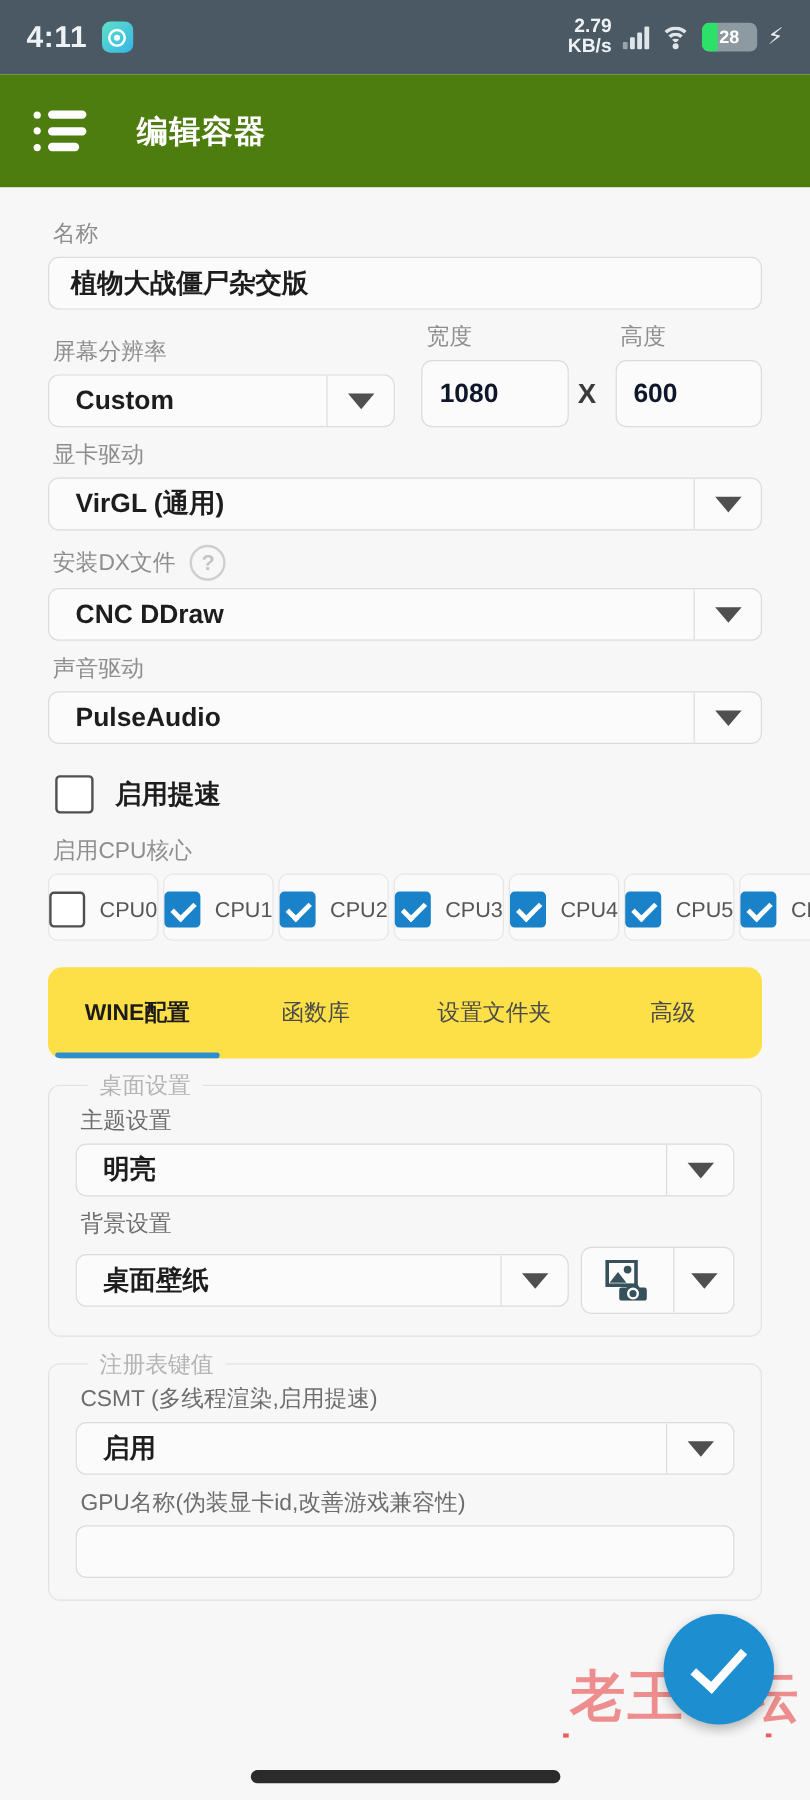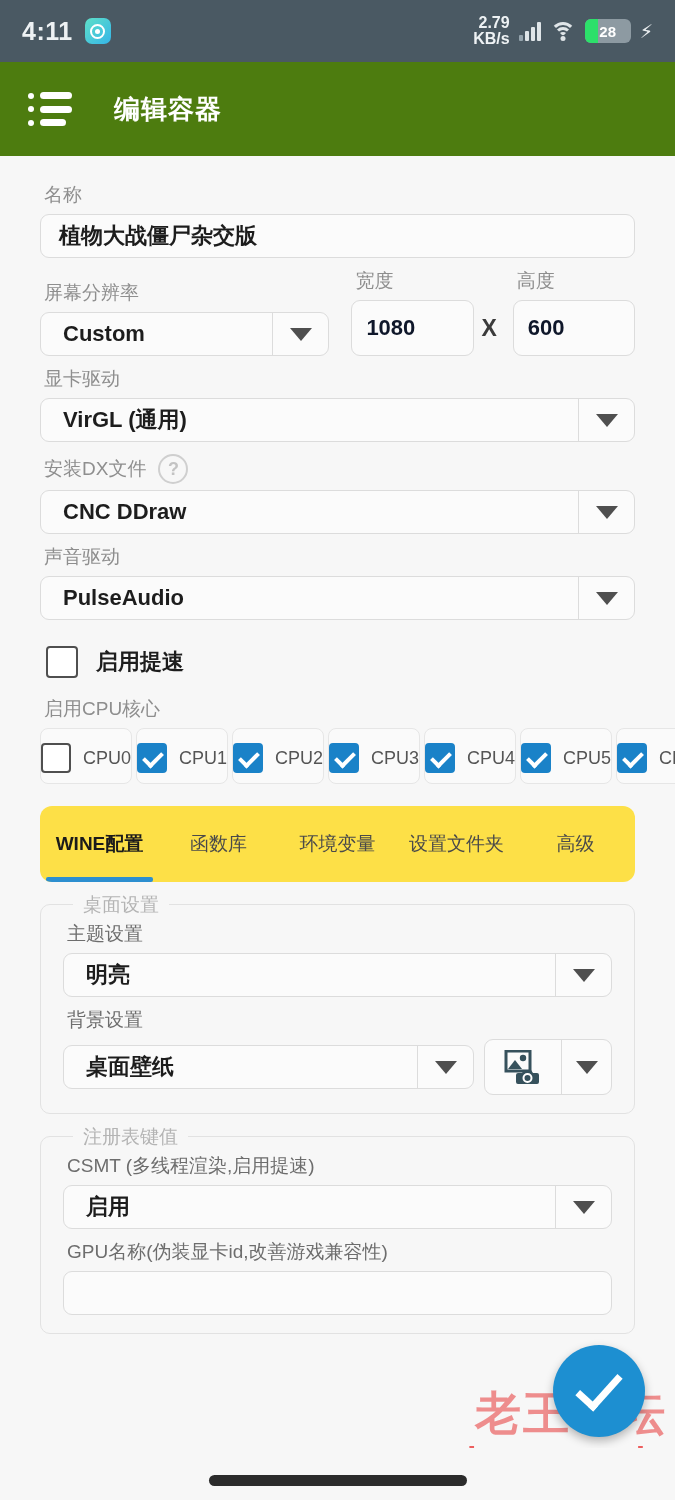--- a/index.html
+++ b/index.html
@@ -357,21 +357,20 @@
       </div>
       <div class="cpu-cell">
         <div class="cbox on"></div>
         <div class="cpu-name">CPU7</div>
       </div>
     </div>
 
     <div class="tabs">
       <div class="tab active">WINE配置</div>
       <div class="tab">函数库</div>
-      <div class="tab">环境变量</div>
       <div class="tab">设置文件夹</div>
       <div class="tab">高级</div>
     </div>
 
     <div class="panel">
       <div class="legend">桌面设置</div>
       <div class="field-label dark">主题设置</div>
       <div class="select">
         <div class="val">明亮</div>
         <div class="arrowbox">

